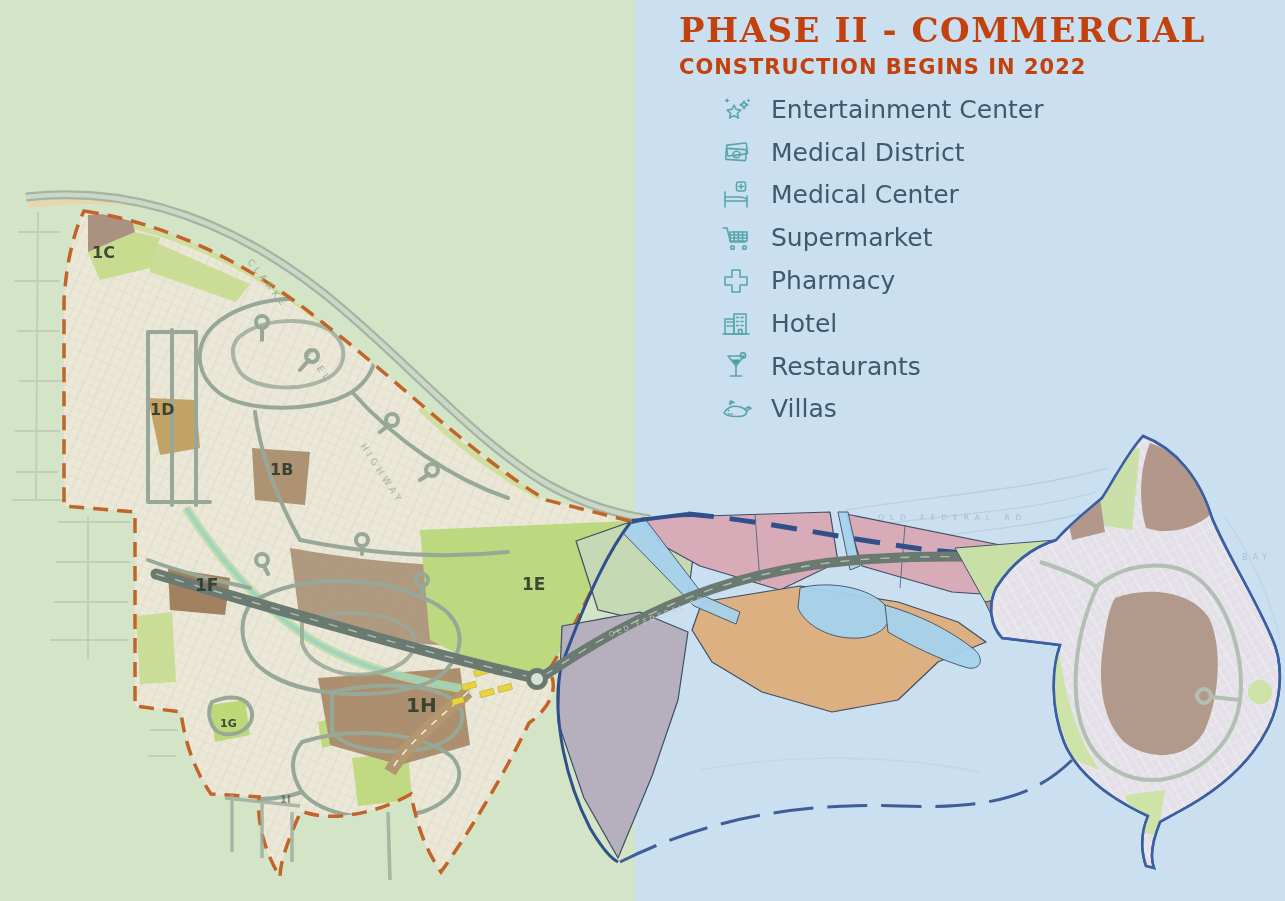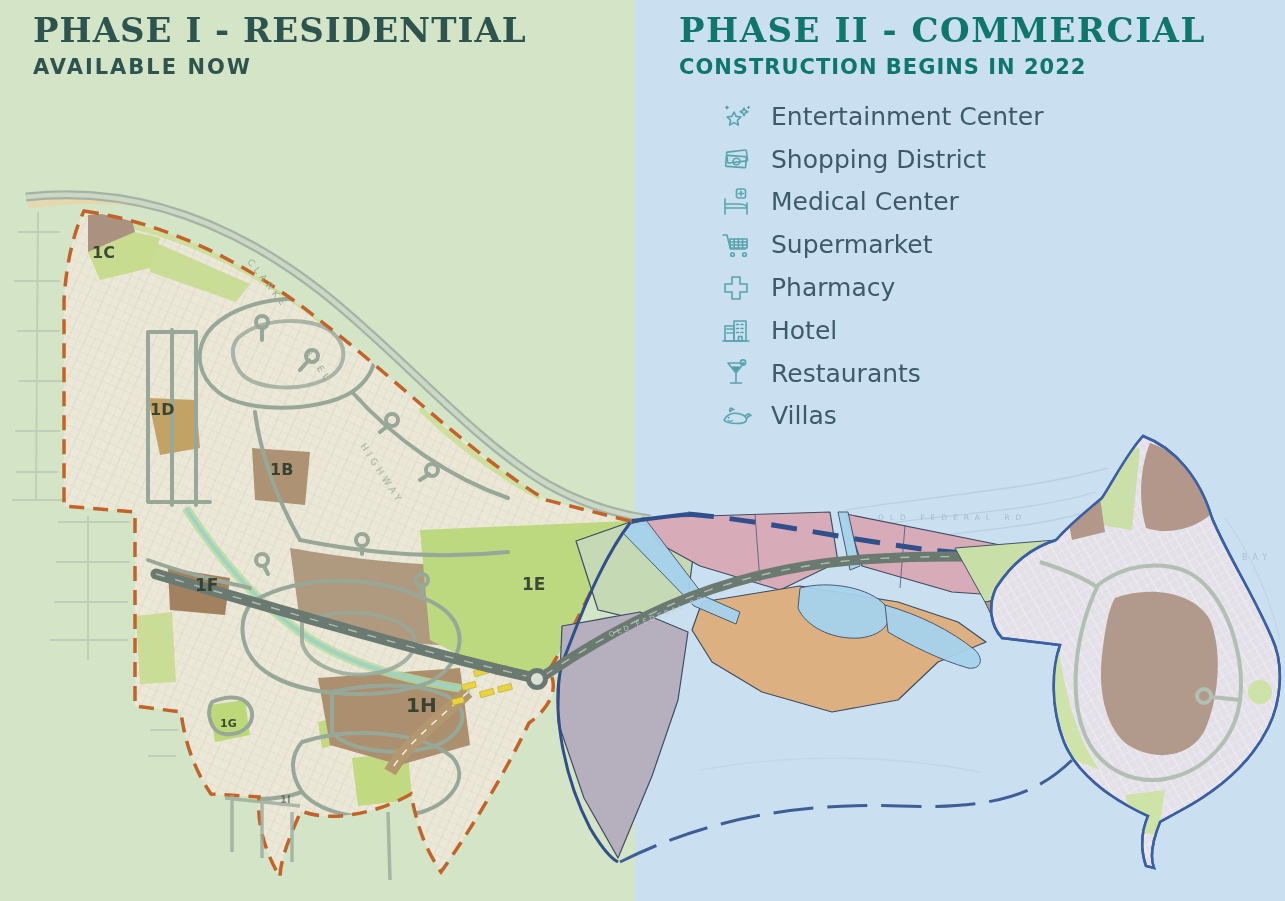--- a/index.html
+++ b/index.html
@@ -5,25 +5,25 @@
   html,body{margin:0;padding:0;background:#ffffff;}
   #app{position:relative;width:1285px;height:901px;overflow:hidden;
        font-family:"DejaVu Sans","Liberation Sans",sans-serif;}
   #map-svg{position:absolute;left:0;top:0;width:1285px;height:901px;}
 
   .hdr{position:absolute;z-index:5;}
   .hdr .title{font-family:"DejaVu Serif","Liberation Serif",serif;
               font-size:34px;font-weight:600;letter-spacing:1px;line-height:1.1;}
   .hdr .sub{font-size:21px;font-weight:bold;letter-spacing:2px;margin-top:6px;}
   #hdr-phase1{left:33px;top:12px;color:#2e544f;}
-  #hdr-phase2{left:679px;top:12px;color:#0f766e;}
+  #hdr-phase2{left:679px;top:12px;color:#c2410c;}
   #hdr-phase2 .title{letter-spacing:1.5px;}
   #hdr-phase2 .sub{letter-spacing:1px;}
 
-  #amenity-list{position:absolute;left:714px;top:95px;z-index:5;}
+  #amenity-list{position:absolute;left:714px;top:88px;z-index:5;}
   .amenity-row{display:flex;align-items:center;height:42.8px;}
   .amenity-icon{width:44px;display:flex;justify-content:center;align-items:center;}
   .amenity-icon svg{width:32px;height:32px;}
   .amenity-label{margin-left:13px;font-size:25px;color:#3e5a6a;}
 
   .ico{stroke:#58a5ad;fill:none;stroke-width:1.6;stroke-linecap:round;stroke-linejoin:round;}
   .ico-fill{fill:#4b99a1;stroke:none;}
 </style>
 </head>
 <body>
@@ -267,24 +267,20 @@
   <g font-family="DejaVu Sans, sans-serif" font-size="9" fill="#93a893" letter-spacing="4" opacity="0.95">
     <text transform="translate(247,262) rotate(52)">CLARKE</text>
     <text transform="translate(305,352) rotate(55)">REEL</text>
     <text transform="translate(360,446) rotate(57)">HIGHWAY</text>
   </g>
   <text transform="translate(610,637) rotate(-21)" font-family="DejaVu Sans, sans-serif" font-size="7" fill="#c3cdd2" letter-spacing="3" opacity="0.9">OLD FEDERAL RD</text>
   <text x="878" y="520" font-family="DejaVu Sans, sans-serif" font-size="7.5" fill="#9db4c6" letter-spacing="6" opacity="0.8">OLD FEDERAL RD</text>
   <text x="1242" y="560" font-family="DejaVu Sans, sans-serif" font-size="8" fill="#9fb6cc" letter-spacing="5" opacity="0.75">BAY</text>
 </svg>
 
-<div class="hdr" id="hdr-phase1">
-  <div class="title">PHASE I - RESIDENTIAL</div>
-  <div class="sub">AVAILABLE NOW</div>
-</div>
 <div class="hdr" id="hdr-phase2">
   <div class="title">PHASE II - COMMERCIAL</div>
   <div class="sub">CONSTRUCTION BEGINS IN 2022</div>
 </div>
 
 <div id="amenity-list">
 
   <div class="amenity-row">
     <span class="amenity-icon">
       <svg viewBox="0 0 32 32">
@@ -301,21 +297,21 @@
   <div class="amenity-row">
     <span class="amenity-icon">
       <svg viewBox="0 0 32 32">
             <g class="ico">
         <rect x="7" y="8" width="20" height="11" rx="1" transform="rotate(-7 17 13.5)"></rect>
         <rect x="6" y="13" width="20" height="11" rx="1" transform="rotate(4 16 18.5)"></rect>
         <ellipse cx="16.5" cy="18.5" rx="3.6" ry="3.2" transform="rotate(4 16.5 18.5)"></ellipse>
       </g>
           </svg>
     </span>
-    <span class="amenity-label">Shopping District</span>
+    <span class="amenity-label">Medical District</span>
   </div>
 
   <div class="amenity-row">
     <span class="amenity-icon">
       <svg viewBox="0 0 32 32">
             <g class="ico">
         <path d="M5,13 V28 M27,17 V28 M5,22 H27 M5,18 H18 C23,18 27,19 27,22"></path>
         <rect x="16.5" y="3" width="9" height="9" rx="2"></rect>
         <path d="M21,5.2 V9.8 M18.7,7.5 H23.3"></path>
       </g>

